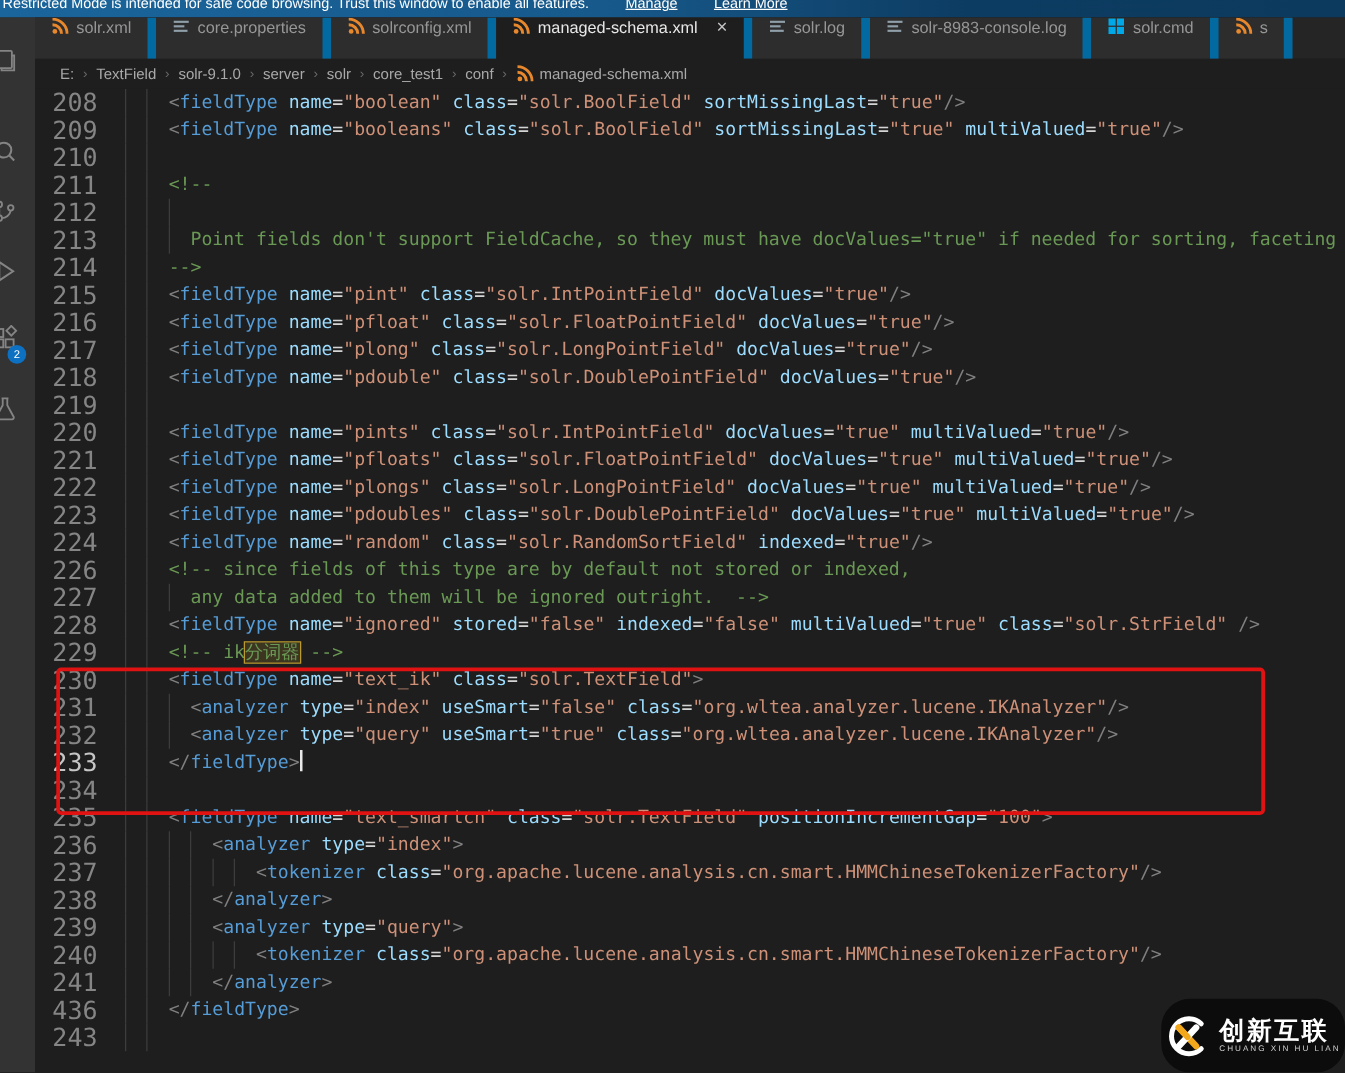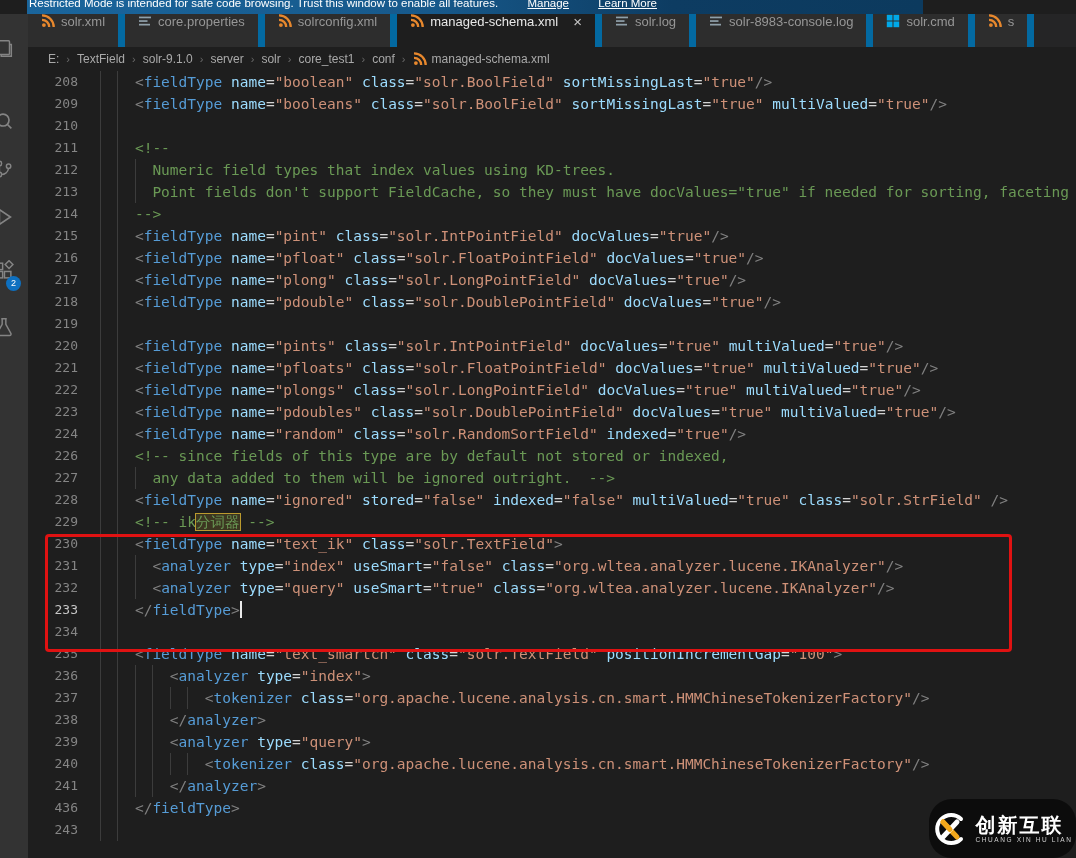--- a/index.html
+++ b/index.html
@@ -1,22 +1,22 @@
 <!DOCTYPE html>
 <html><head>
 <meta charset="utf-8">
 <style>
   * { margin:0; padding:0; box-sizing:border-box; }
   html,body { width:1076px; height:858px; overflow:hidden; }
   body { background:#1e1e1e; font-family:"Liberation Sans",sans-serif; position:relative; }
 
   
-  .banner { position:absolute; left:0; top:0; width:896px; height:14px;
+  .banner { position:absolute; left:0; top:0; width:1076px; height:14px;
     background:linear-gradient(90deg,#1a659c 0%,#17598b 45%,#0d3c62 72%,#0c3a5e 100%);
-    color:#fff; font-size:11.5px; white-space:nowrap; overflow:hidden;margin-left:27px; }
+    color:#fff; font-size:11.5px; white-space:nowrap; overflow:hidden; }
   .banner-inner { margin-top:-3px; padding-left:2px; }
   .banner a { color:#fff; text-decoration:underline; margin-left:26px; cursor:pointer; }
 
   
   .activitybar { position:absolute; left:0; top:14px; bottom:0; width:28px; background:#333333; overflow:hidden; z-index:3; }
   .ab-icon { position:absolute; left:-7px; width:24px; height:24px; color:#848484; }
   .ab-badge { position:absolute; left:6px; width:15px; height:15px; border-radius:50%; background:#0e70c0;
     color:#fff; font-size:9px; line-height:15px; text-align:center; z-index:2; }
 
   
@@ -33,21 +33,21 @@
     font-size:12px; color:#a9a9a9; background:#1e1e1e; }
   .crumb { cursor:pointer; }
   .crumb-sep { color:#6a6a6a; margin:0 7px; font-size:11px; }
   .crumb-file { display:flex; align-items:center; gap:5px; }
 
   
   .editor { position:absolute; top:57px; left:0; right:0; bottom:0; overflow:hidden;
     font-family:"DejaVu Sans Mono",monospace; font-size:14.5px; }
   .lines { position:relative; }
   .code-line { position:relative; height:22px; line-height:22px; white-space:pre; }
-  .gutter { position:absolute; left:0; width:50px; text-align:right; color:#858585; font-size:13px; }
+  .gutter { position:absolute; left:0; width:50px; text-align:right; color:#858585; font-size:20px; }
   .gutter.cur { color:#c6c6c6; }
   .codetext { position:absolute; left:72px; top:0; }
   .guide { position:absolute; top:0; width:1px; height:22px; background:#3c3c3c; }
 
   .tk-tag { color:#569cd6; }
   .tk-attr { color:#9cdcfe; }
   .tk-str { color:#ce9178; }
   .tk-p   { color:#808080; }
   .tk-eq  { color:#d4d4d4; }
   .tk-cmt { color:#6a9955; }
@@ -214,21 +214,21 @@
         </span>
         <span>managed-schema.xml</span>
       </span>
     </div>
   <div class="editor">
     <div class="lines" id="lines">
         <div class="code-line"><span class="gutter">208</span><div class="guide" style="left: 72px;"></div><div class="guide" style="left: 89.46px;"></div><span class="codetext">    <span class="tk-p">&lt;</span><span class="tk-tag">fieldType</span> <span class="tk-attr">name</span><span class="tk-eq">=</span><span class="tk-str">"boolean"</span> <span class="tk-attr">class</span><span class="tk-eq">=</span><span class="tk-str">"solr.BoolField"</span> <span class="tk-attr">sortMissingLast</span><span class="tk-eq">=</span><span class="tk-str">"true"</span><span class="tk-p">/&gt;</span></span></div>
         <div class="code-line"><span class="gutter">209</span><div class="guide" style="left: 72px;"></div><div class="guide" style="left: 89.46px;"></div><span class="codetext">    <span class="tk-p">&lt;</span><span class="tk-tag">fieldType</span> <span class="tk-attr">name</span><span class="tk-eq">=</span><span class="tk-str">"booleans"</span> <span class="tk-attr">class</span><span class="tk-eq">=</span><span class="tk-str">"solr.BoolField"</span> <span class="tk-attr">sortMissingLast</span><span class="tk-eq">=</span><span class="tk-str">"true"</span> <span class="tk-attr">multiValued</span><span class="tk-eq">=</span><span class="tk-str">"true"</span><span class="tk-p">/&gt;</span></span></div>
         <div class="code-line"><span class="gutter">210</span><div class="guide" style="left: 72px;"></div><div class="guide" style="left: 89.46px;"></div><span class="codetext"></span></div>
         <div class="code-line"><span class="gutter">211</span><div class="guide" style="left: 72px;"></div><div class="guide" style="left: 89.46px;"></div><span class="codetext"><span class="tk-cmt">    &lt;!--</span></span></div>
-        <div class="code-line"><span class="gutter">212</span><div class="guide" style="left: 72px;"></div><div class="guide" style="left: 89.46px;"></div><div class="guide" style="left: 106.92px;"></div><span class="codetext"><span class="tk-cmt">      Numeric field types that index values using KD-trees.</span></span></div>
+        <div class="code-line"><span class="gutter">212</span><div class="guide" style="left: 72px;"></div><div class="guide" style="left: 89.46px;"></div><div class="guide" style="left: 106.92px;"></div></div>
         <div class="code-line"><span class="gutter">213</span><div class="guide" style="left: 72px;"></div><div class="guide" style="left: 89.46px;"></div><div class="guide" style="left: 106.92px;"></div><span class="codetext"><span class="tk-cmt">      Point fields don't support FieldCache, so they must have docValues="true" if needed for sorting, faceting</span></span></div>
         <div class="code-line"><span class="gutter">214</span><div class="guide" style="left: 72px;"></div><div class="guide" style="left: 89.46px;"></div><span class="codetext"><span class="tk-cmt">    --&gt;</span></span></div>
         <div class="code-line"><span class="gutter">215</span><div class="guide" style="left: 72px;"></div><div class="guide" style="left: 89.46px;"></div><span class="codetext">    <span class="tk-p">&lt;</span><span class="tk-tag">fieldType</span> <span class="tk-attr">name</span><span class="tk-eq">=</span><span class="tk-str">"pint"</span> <span class="tk-attr">class</span><span class="tk-eq">=</span><span class="tk-str">"solr.IntPointField"</span> <span class="tk-attr">docValues</span><span class="tk-eq">=</span><span class="tk-str">"true"</span><span class="tk-p">/&gt;</span></span></div>
         <div class="code-line"><span class="gutter">216</span><div class="guide" style="left: 72px;"></div><div class="guide" style="left: 89.46px;"></div><span class="codetext">    <span class="tk-p">&lt;</span><span class="tk-tag">fieldType</span> <span class="tk-attr">name</span><span class="tk-eq">=</span><span class="tk-str">"pfloat"</span> <span class="tk-attr">class</span><span class="tk-eq">=</span><span class="tk-str">"solr.FloatPointField"</span> <span class="tk-attr">docValues</span><span class="tk-eq">=</span><span class="tk-str">"true"</span><span class="tk-p">/&gt;</span></span></div>
         <div class="code-line"><span class="gutter">217</span><div class="guide" style="left: 72px;"></div><div class="guide" style="left: 89.46px;"></div><span class="codetext">    <span class="tk-p">&lt;</span><span class="tk-tag">fieldType</span> <span class="tk-attr">name</span><span class="tk-eq">=</span><span class="tk-str">"plong"</span> <span class="tk-attr">class</span><span class="tk-eq">=</span><span class="tk-str">"solr.LongPointField"</span> <span class="tk-attr">docValues</span><span class="tk-eq">=</span><span class="tk-str">"true"</span><span class="tk-p">/&gt;</span></span></div>
         <div class="code-line"><span class="gutter">218</span><div class="guide" style="left: 72px;"></div><div class="guide" style="left: 89.46px;"></div><span class="codetext">    <span class="tk-p">&lt;</span><span class="tk-tag">fieldType</span> <span class="tk-attr">name</span><span class="tk-eq">=</span><span class="tk-str">"pdouble"</span> <span class="tk-attr">class</span><span class="tk-eq">=</span><span class="tk-str">"solr.DoublePointField"</span> <span class="tk-attr">docValues</span><span class="tk-eq">=</span><span class="tk-str">"true"</span><span class="tk-p">/&gt;</span></span></div>
         <div class="code-line"><span class="gutter">219</span><div class="guide" style="left: 72px;"></div><div class="guide" style="left: 89.46px;"></div><span class="codetext"></span></div>
         <div class="code-line"><span class="gutter">220</span><div class="guide" style="left: 72px;"></div><div class="guide" style="left: 89.46px;"></div><span class="codetext">    <span class="tk-p">&lt;</span><span class="tk-tag">fieldType</span> <span class="tk-attr">name</span><span class="tk-eq">=</span><span class="tk-str">"pints"</span> <span class="tk-attr">class</span><span class="tk-eq">=</span><span class="tk-str">"solr.IntPointField"</span> <span class="tk-attr">docValues</span><span class="tk-eq">=</span><span class="tk-str">"true"</span> <span class="tk-attr">multiValued</span><span class="tk-eq">=</span><span class="tk-str">"true"</span><span class="tk-p">/&gt;</span></span></div>
         <div class="code-line"><span class="gutter">221</span><div class="guide" style="left: 72px;"></div><div class="guide" style="left: 89.46px;"></div><span class="codetext">    <span class="tk-p">&lt;</span><span class="tk-tag">fieldType</span> <span class="tk-attr">name</span><span class="tk-eq">=</span><span class="tk-str">"pfloats"</span> <span class="tk-attr">class</span><span class="tk-eq">=</span><span class="tk-str">"solr.FloatPointField"</span> <span class="tk-attr">docValues</span><span class="tk-eq">=</span><span class="tk-str">"true"</span> <span class="tk-attr">multiValued</span><span class="tk-eq">=</span><span class="tk-str">"true"</span><span class="tk-p">/&gt;</span></span></div>
         <div class="code-line"><span class="gutter">222</span><div class="guide" style="left: 72px;"></div><div class="guide" style="left: 89.46px;"></div><span class="codetext">    <span class="tk-p">&lt;</span><span class="tk-tag">fieldType</span> <span class="tk-attr">name</span><span class="tk-eq">=</span><span class="tk-str">"plongs"</span> <span class="tk-attr">class</span><span class="tk-eq">=</span><span class="tk-str">"solr.LongPointField"</span> <span class="tk-attr">docValues</span><span class="tk-eq">=</span><span class="tk-str">"true"</span> <span class="tk-attr">multiValued</span><span class="tk-eq">=</span><span class="tk-str">"true"</span><span class="tk-p">/&gt;</span></span></div>

